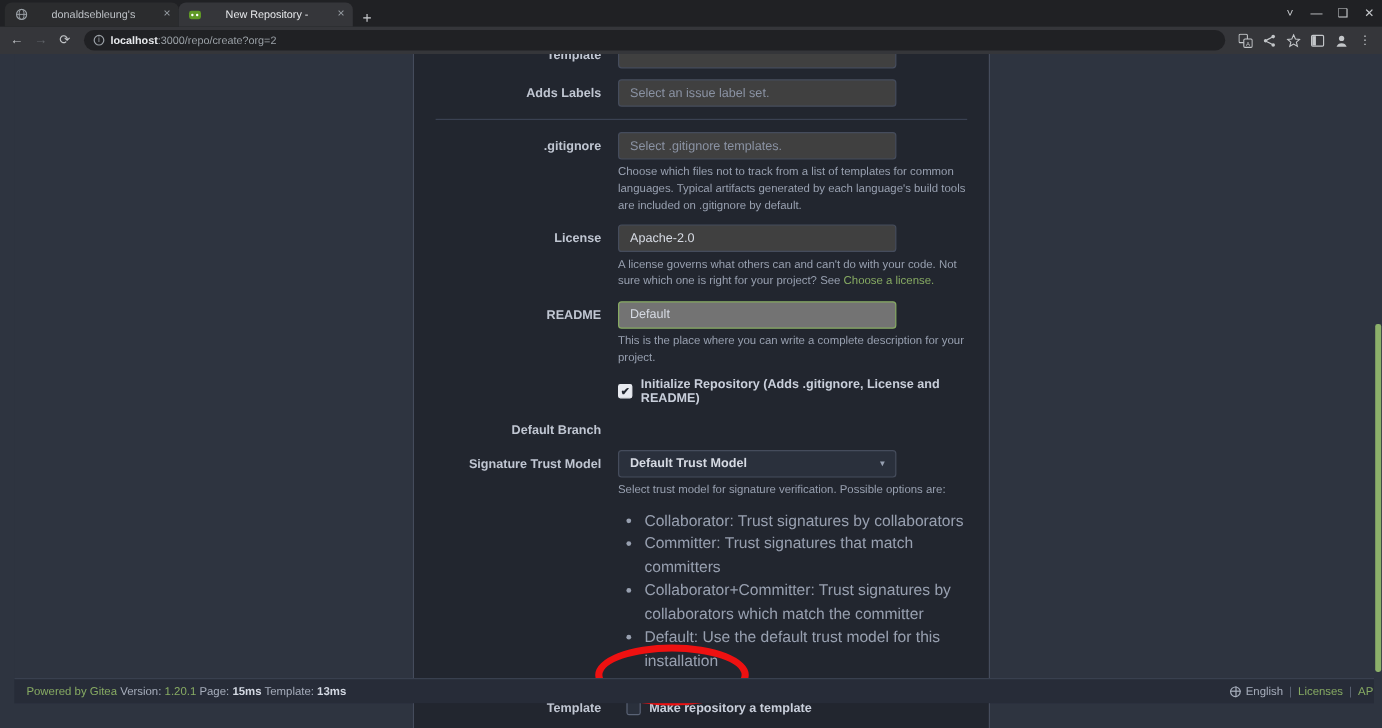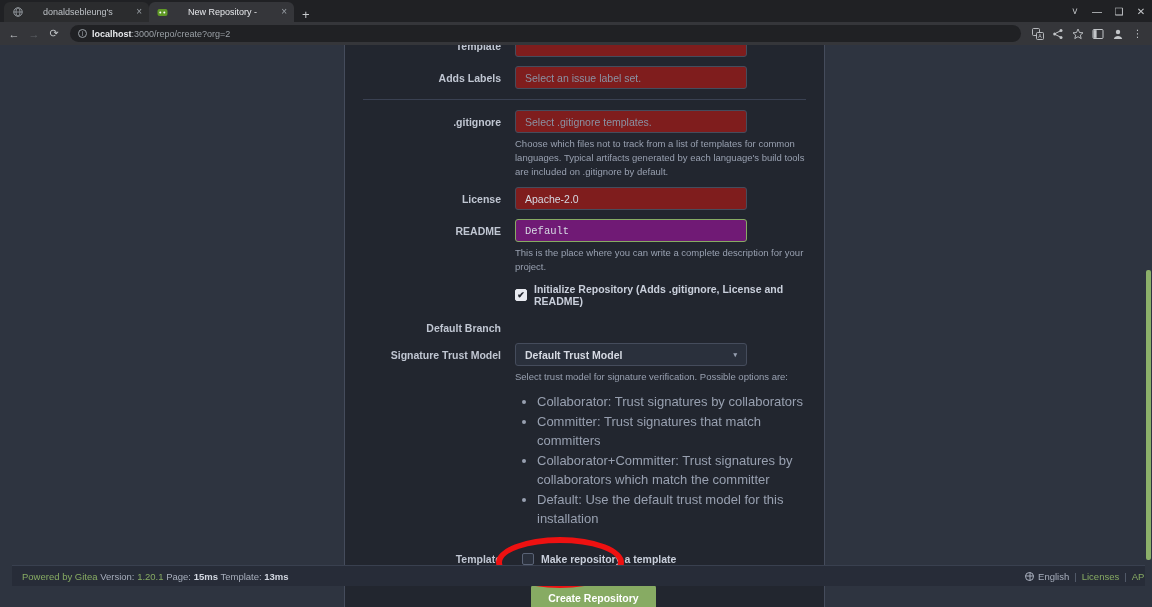--- a/index.html
+++ b/index.html
@@ -95,27 +95,27 @@
     padding: 0 18px; margin-bottom: 9px;
   }
   .label {
     width: 152px; flex: 0 0 152px; text-align: right;
     font-size: 10.5px; color: #c0c6d2; font-weight: 700;
     padding-top: 6px; padding-right: 14px; line-height: 1.2;
   }
   .control { flex: 1 1 auto; min-width: 0; }
 
   .input {
-    width: 232px; height: 23px; background: #7f1d1d;
+    width: 232px; height: 23px; background: #404040;
     border: 1px solid #454c5c; border-radius: 3px;
     display: flex; align-items: center; padding: 0 9px;
     font-size: 10.5px; color: #d6dae3;
   }
   .input.placeholder { color: #8a92a3; }
-  .input.focused { border-color: #87ab63; background: #701a75; font-family: Liberation Mono, monospace; }
+  .input.focused { border-color: #87ab63; background: #737373; }
 
   .select {
     width: 232px; height: 23px; background: #2a303c;
     border: 1px solid #454c5c; border-radius: 3px;
     display: flex; align-items: center; justify-content: space-between;
     padding: 0 9px; font-size: 10.5px; color: #d6dae3; font-weight: 700;
   }
   .caret { font-size: 7px; color: #97a0b1; }
 
   .help {
@@ -318,20 +318,21 @@
           <div class="control">
             <div class="input placeholder">Select .gitignore templates.</div>
             <div class="help">Choose which files not to track from a list of templates for common languages. Typical artifacts generated by each language's build tools are included on .gitignore by default.</div>
           </div>
         </div>
 
         <div class="field">
           <div class="label">License</div>
           <div class="control">
             <div class="input">Apache-2.0</div>
+            <div class="help"><span>A license governs what others can and can't do with your code. Not sure which one is right for your project? See </span><a href="#">Choose a license.</a></div>
           </div>
         </div>
 
         <div class="field">
           <div class="label">README</div>
           <div class="control">
             <div class="input focused">Default</div>
             <div class="help">This is the place where you can write a complete description for your project.</div>
           </div>
         </div>

